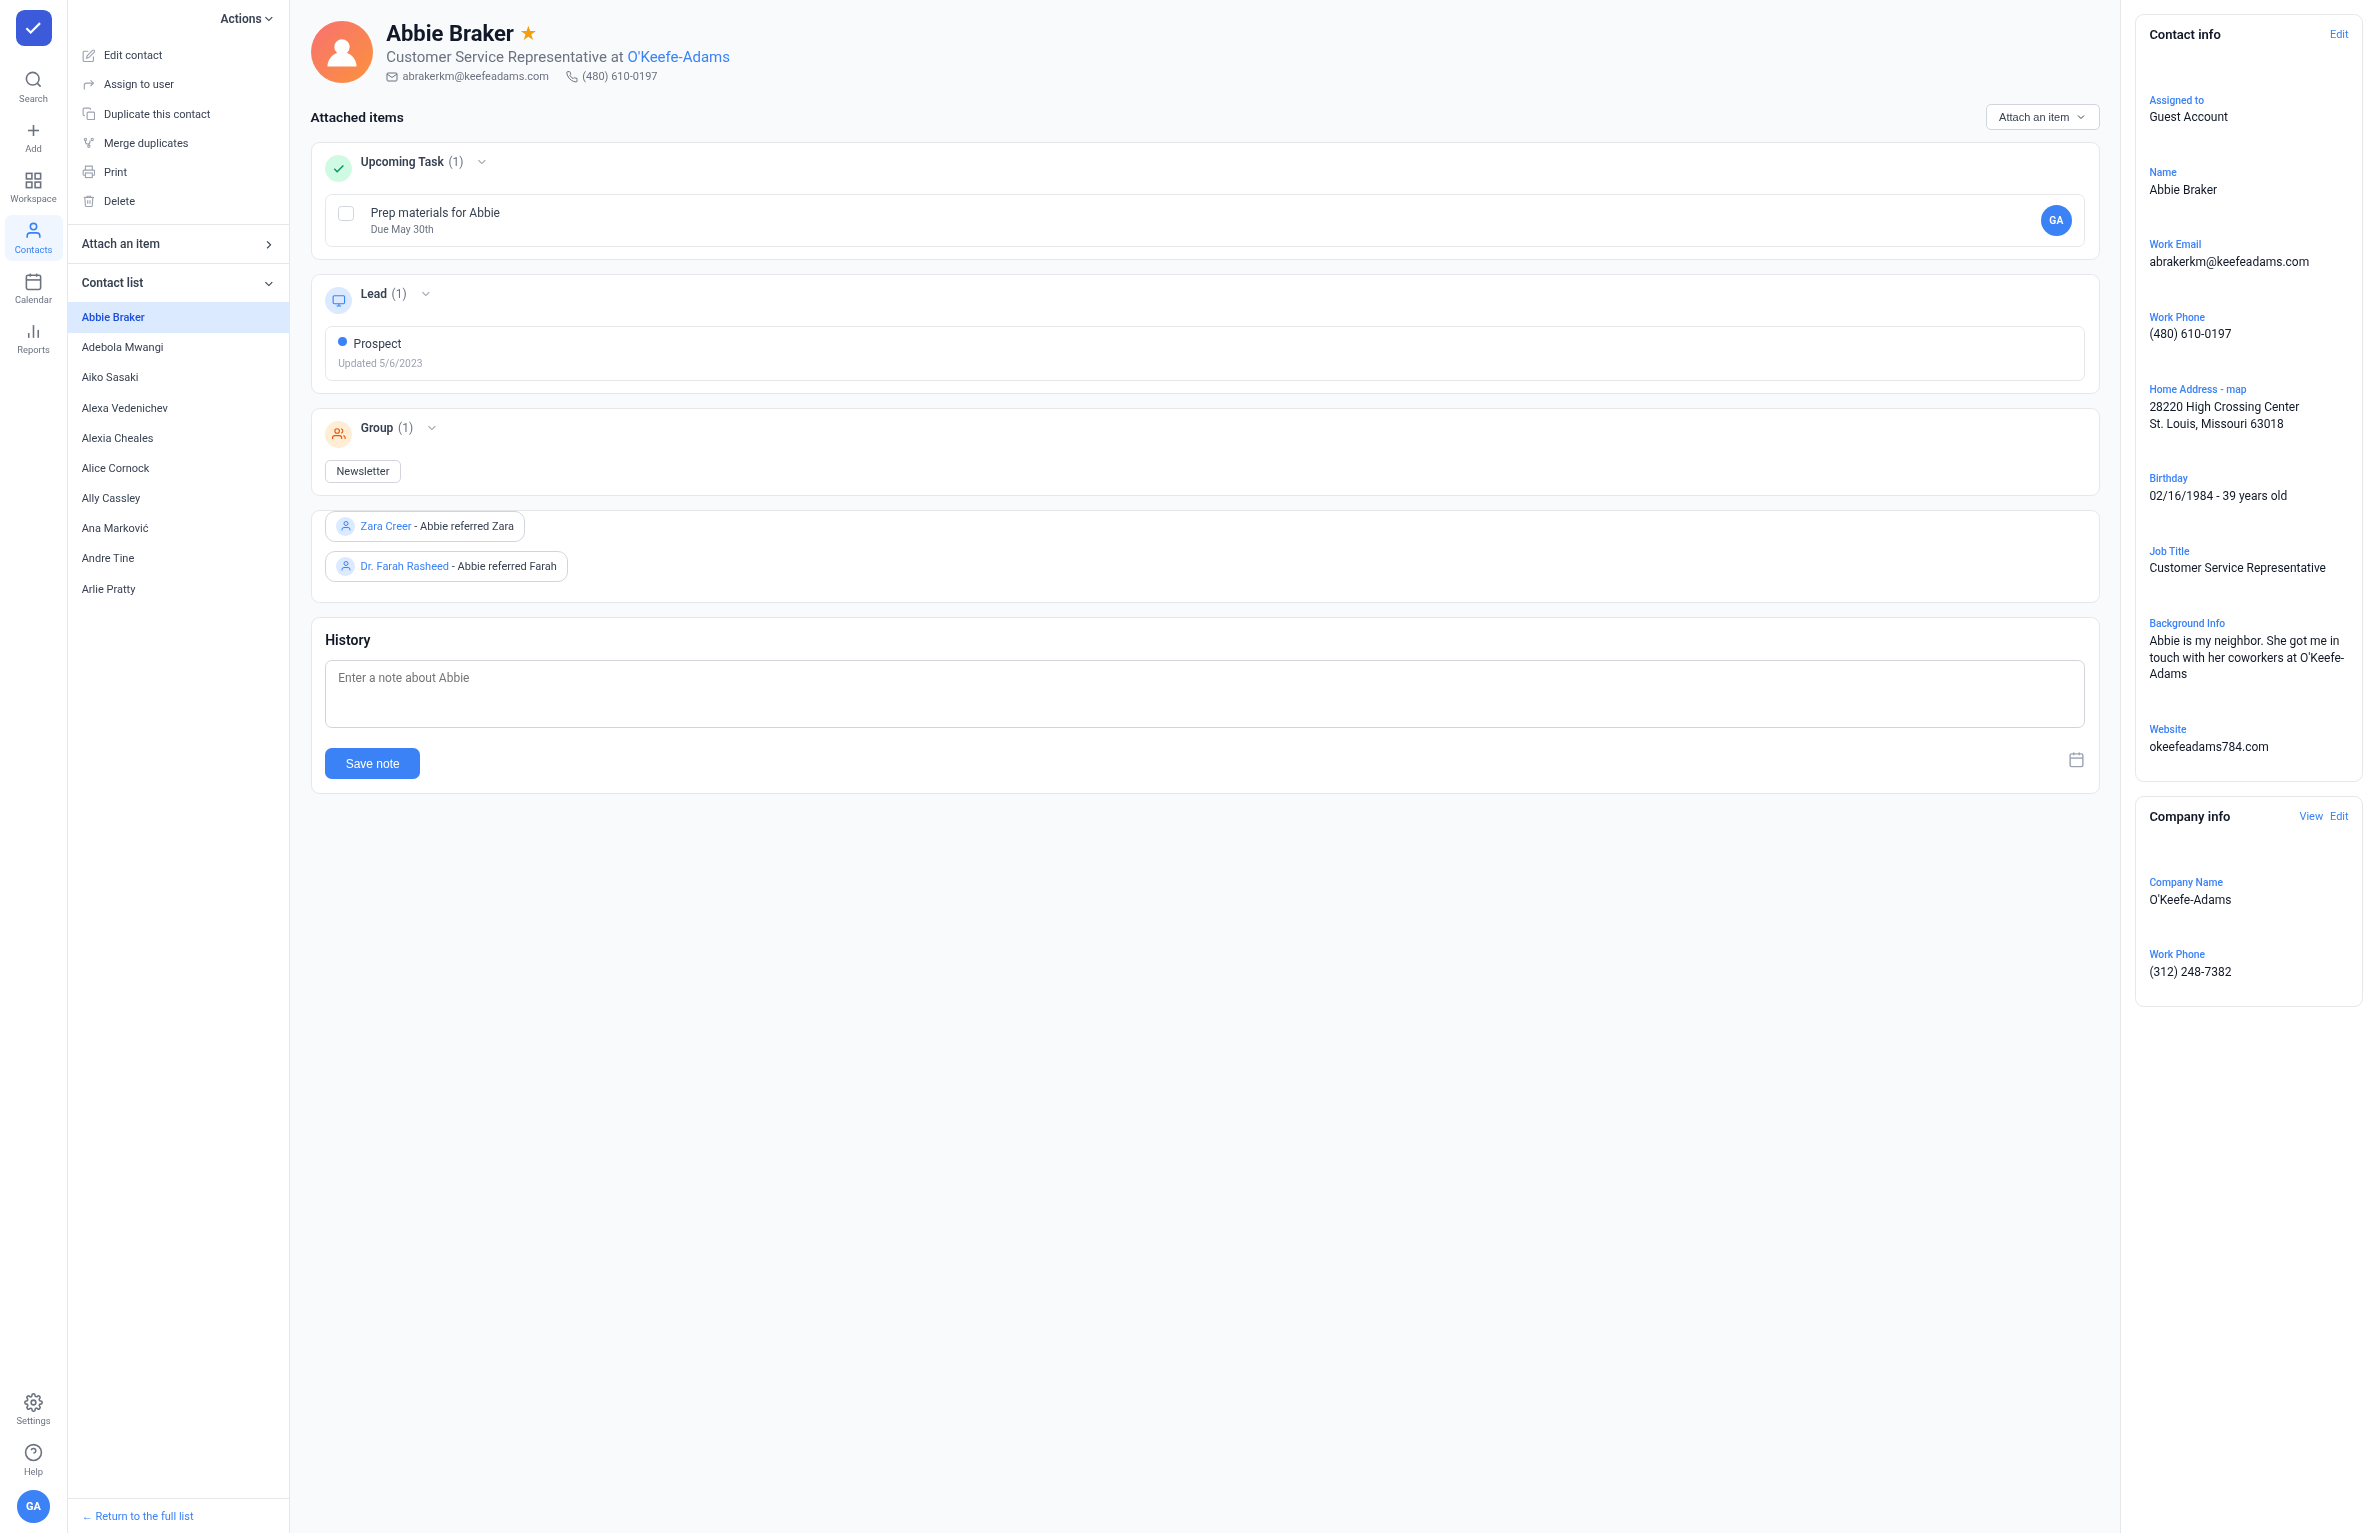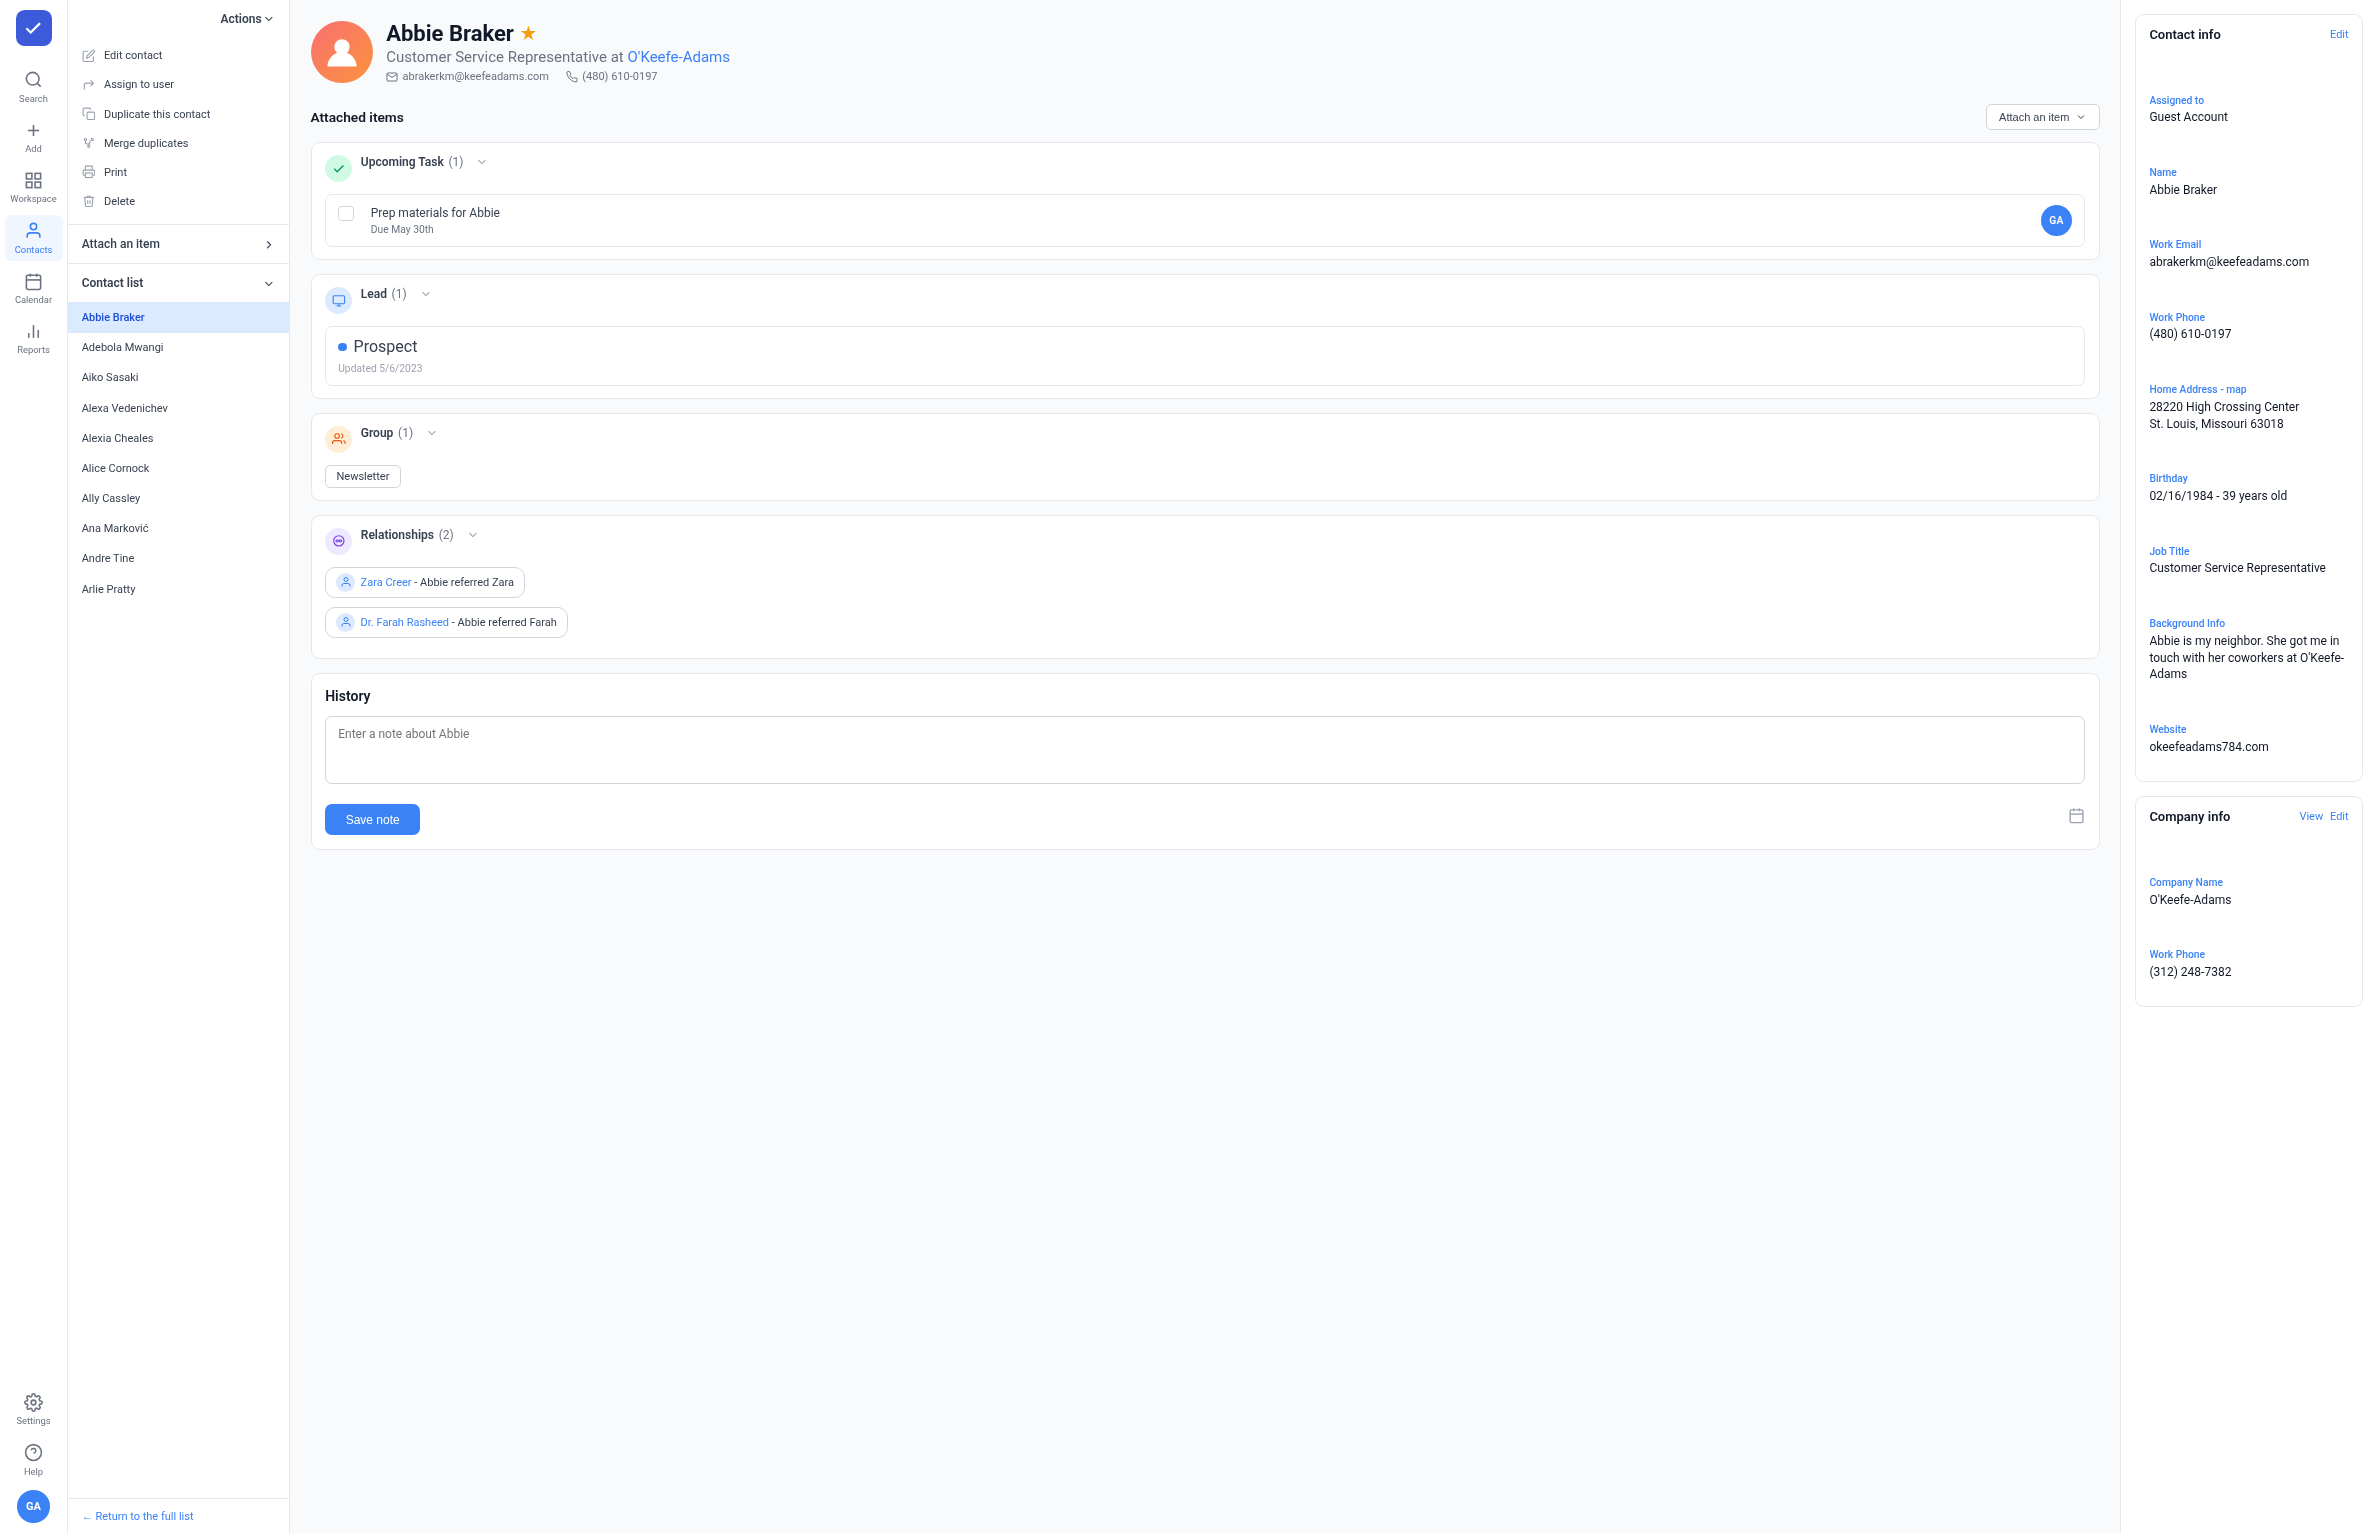--- a/index.html
+++ b/index.html
@@ -133,21 +133,21 @@
       display: flex; align-items: center; justify-content: space-between;
     }
     .task-checkbox { width: 15.4px; height: 15.4px; border: 1.3px solid #d1d5db; border-radius: 3.4px; flex-shrink: 0; }
     .task-text { font-size: 12px; color: #374151; margin-left: 8.6px; }
     .task-due { font-size: 10.3px; color: #6b7280; margin-left: 8.6px; margin-top: 1.7px; }
     .task-avatar { width: 31px; height: 31px; border-radius: 50%; background: #3b82f6; color: white; display: flex; align-items: center; justify-content: center; font-size: 10.3px; font-weight: 600; }
 
     .lead-item {
       margin: 0 13.7px 12px; border: 0.9px solid #e5e7eb; border-radius: 6.8px; padding: 10.3px 12px;
     }
-    .lead-status { display: flex; align-items: center; gap: 6.8px; font-size: 16px; color: #374151; }
+    .lead-status { display: flex; align-items: flex-start; gap: 6.8px; font-size: 12px; color: #374151; }
     .lead-dot { width: 8.6px; height: 8.6px; border-radius: 50%; background: #3b82f6; }
     .lead-updated { font-size: 10.3px; color: #9ca3af; margin-top: 5.1px; }
 
     .group-tag {
       display: inline-block; border: 0.9px solid #d1d5db; border-radius: 5.1px; padding: 4.3px 10.3px;
       font-size: 11px; color: #374151; margin: 0 13.7px 12px;
     }
 
     .rel-chip {
       display: inline-flex; align-items: center; gap: 5.1px;
@@ -483,34 +483,20 @@
         <svg width="13.7" height="13.7" viewBox="0 0 24 24" fill="none" stroke="#9ca3af" stroke-width="2" style="margin-left:3.4px;">
             <polyline points="6 9 12 15 18 9"></polyline>
           </svg>
       </div>
       <div style="padding: 0 13.7px 12px;">
         <span class="group-tag" style="margin: 0;">Newsletter</span>
       </div>
     </div>
 
     <div class="attached-card">
-      <div class="attached-card-header">
-        <div class="icon-circle purple">
-          <svg width="13.7" height="13.7" viewBox="0 0 24 24" fill="none" stroke="#7c3aed" stroke-width="2">
-              <circle cx="9" cy="12" r="2"></circle>
-              <circle cx="15" cy="12" r="2"></circle>
-              <path d="M11 12h2"></path>
-              <circle cx="12" cy="12" r="9"></circle>
-            </svg>
-        </div>
-        <span>Relationships <span class="count">(2)</span></span>
-        <svg width="13.7" height="13.7" viewBox="0 0 24 24" fill="none" stroke="#9ca3af" stroke-width="2" style="margin-left:3.4px;">
-            <polyline points="6 9 12 15 18 9"></polyline>
-          </svg>
-      </div>
       <div class="rel-chips-row" style="flex-direction:column; align-items:flex-start; padding-bottom:12px;">
         <div class="rel-chip">
           <div class="rel-icon">
             <svg width="12" height="12" viewBox="0 0 24 24" fill="none" stroke="#3b82f6" stroke-width="2">
                 <path d="M20 21v-2a4 4 0 0 0-4-4H8a4 4 0 0 0-4 4v2"></path>
                 <circle cx="12" cy="7" r="4"></circle>
               </svg>
           </div>
           <span><a href="#" class="rel-name">Zara Creer</a> - Abbie referred Zara</span>
         </div>

